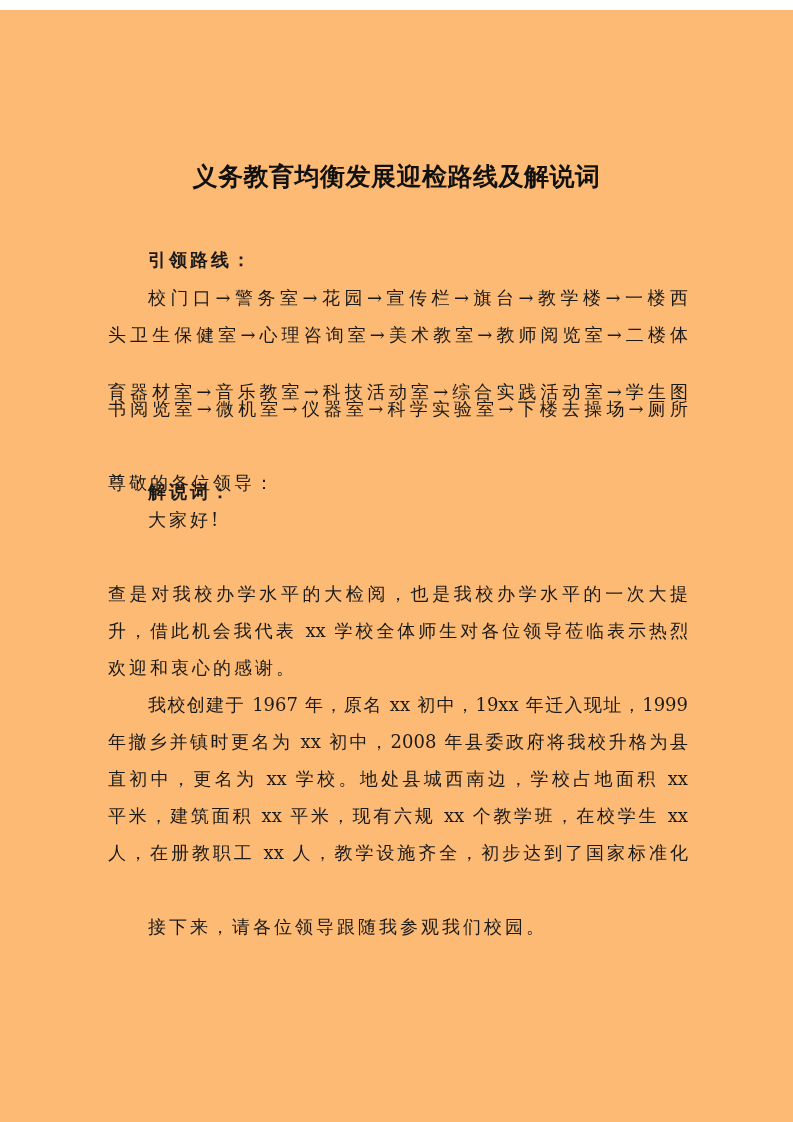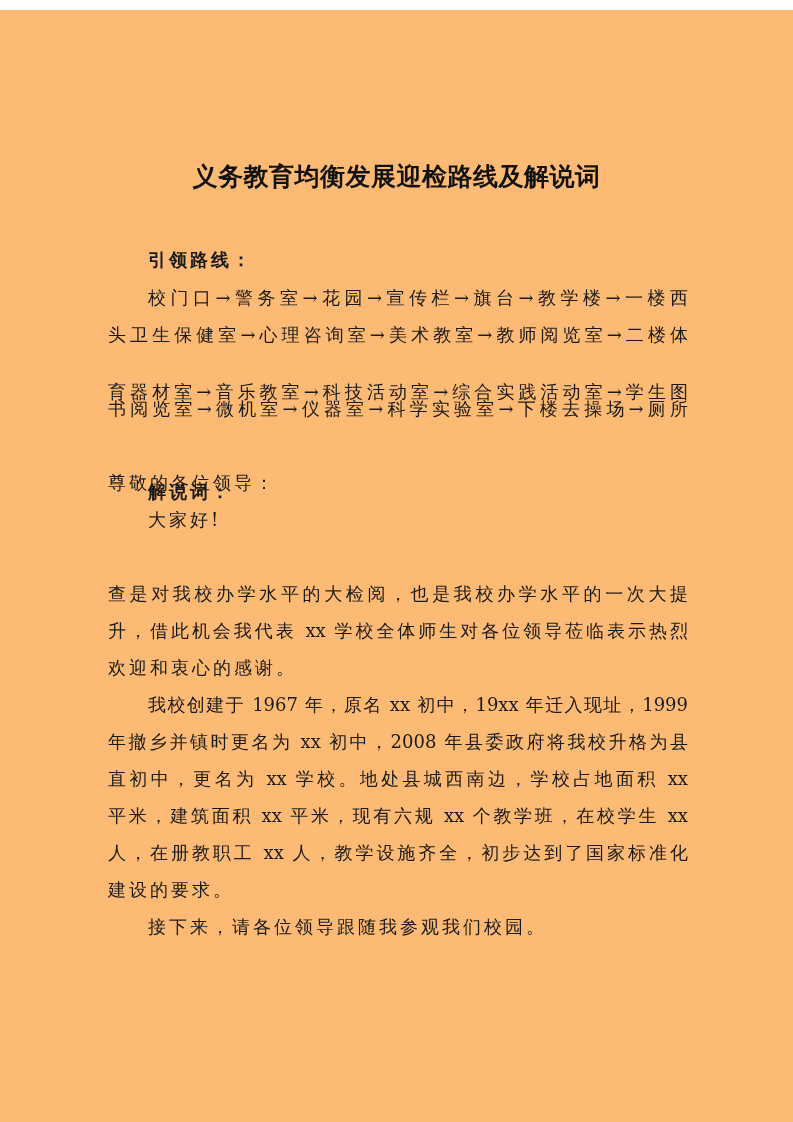--- a/index.html
+++ b/index.html
@@ -62,16 +62,15 @@
     </div>
   <div class="line justify" style="top:755px;">
       <span class="t">直初中，更名为 xx 学校。地处县城西南边，学校占地面积 xx</span>
     </div>
   <div class="line justify" style="top:829px;">
       <span class="t">人，在册教职工 xx 人，教学设施齐全，初步达到了国家标准化</span>
     </div>
   <div class="line justify" style="top:792px;">
       <span class="t">平米，建筑面积 xx 平米，现有六规 xx 个教学班，在校学生 xx</span>
     </div>
-  <div class="line left" style="top:866px;">建设的要求。</div>
 
   <div class="line indent left" style="top:903px;">接下来，请各位领导跟随我参观我们校园。</div>
 </div>
 
 </body></html>

